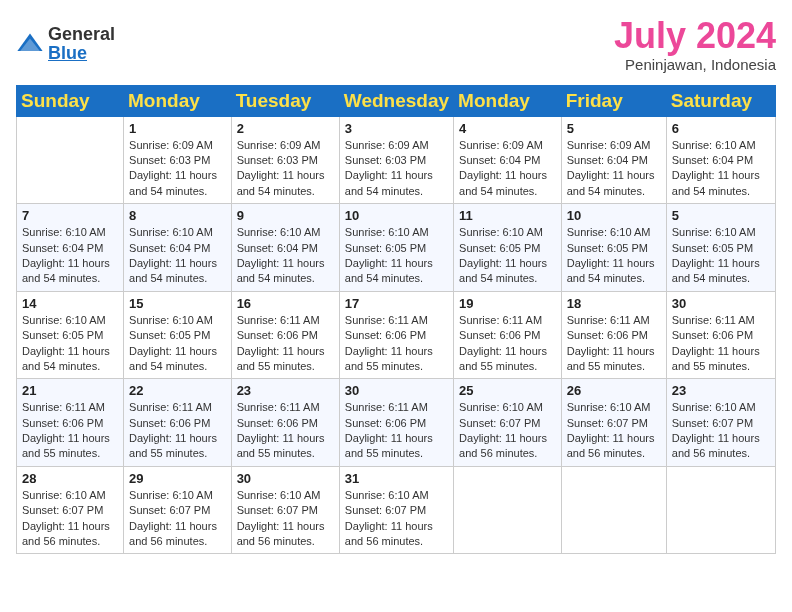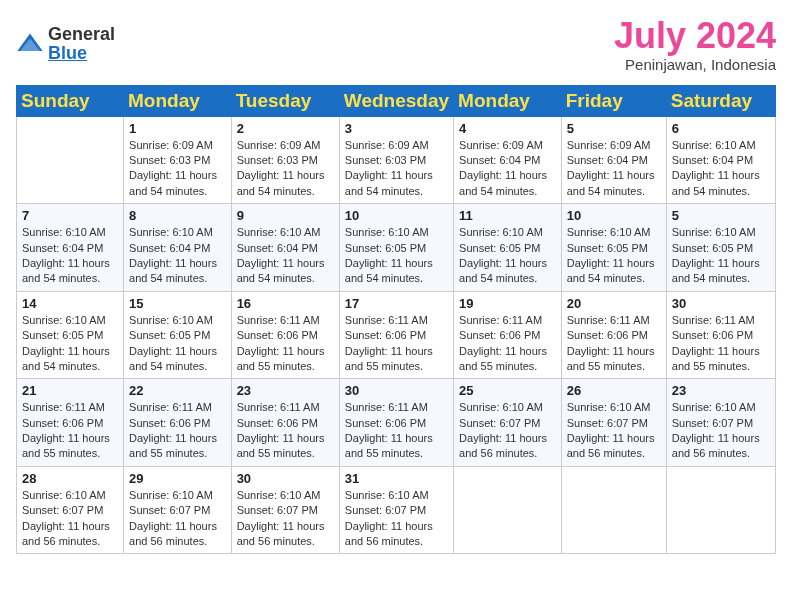--- a/index.html
+++ b/index.html
@@ -196,21 +196,21 @@
         </td>
         <td>
           <span class="day-number">17</span>
           <div class="day-info">Sunrise: 6:11 AM<br>Sunset: 6:06 PM<br>Daylight: 11 hours<br>and 55 minutes.</div>
         </td>
         <td>
           <span class="day-number">19</span>
           <div class="day-info">Sunrise: 6:11 AM<br>Sunset: 6:06 PM<br>Daylight: 11 hours<br>and 55 minutes.</div>
         </td>
         <td>
-          <span class="day-number">20</span>
+          <span class="day-number">18</span>
           <div class="day-info">Sunrise: 6:11 AM<br>Sunset: 6:06 PM<br>Daylight: 11 hours<br>and 55 minutes.</div>
         </td>
         <td>
           <span class="day-number">30</span>
           <div class="day-info">Sunrise: 6:11 AM<br>Sunset: 6:06 PM<br>Daylight: 11 hours<br>and 55 minutes.</div>
         </td>
       </tr>
       <tr>
         <td>
           <span class="day-number">21</span>

